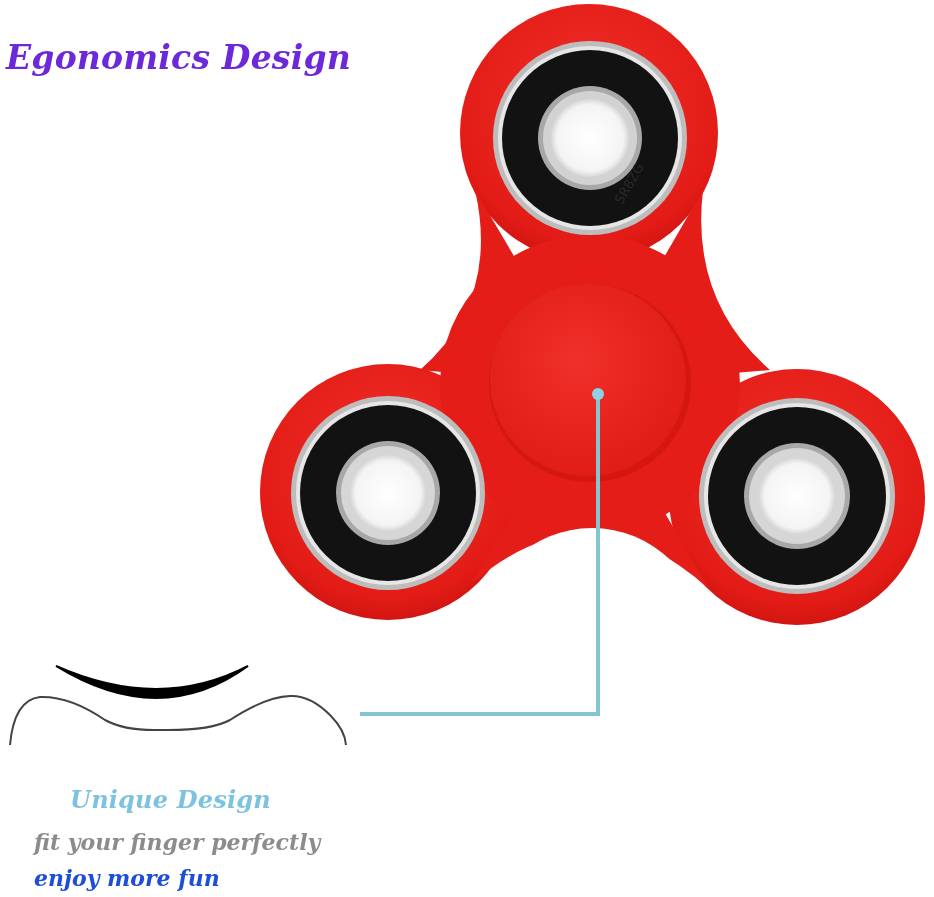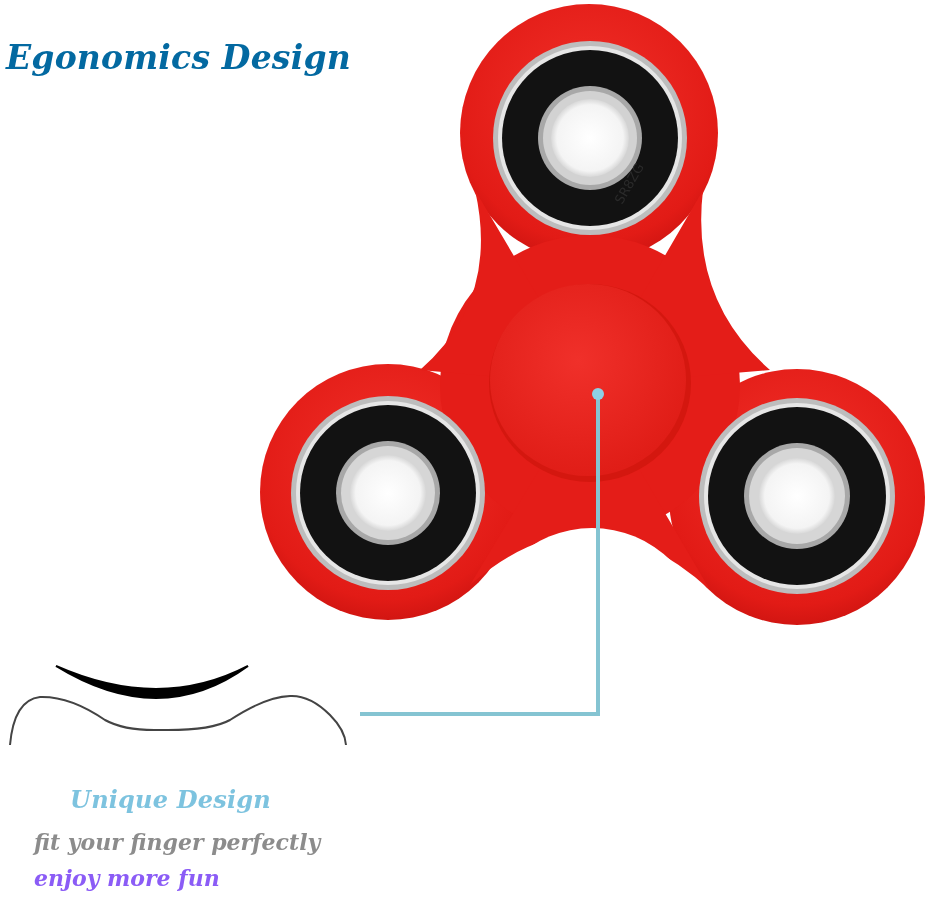--- a/index.html
+++ b/index.html
@@ -101,19 +101,19 @@
     <polyline points="598,394 598,714 360,714" fill="none" stroke="#85c4d2" stroke-width="4"></polyline>
     <circle cx="598" cy="394" r="6" fill="#8ed0e4"></circle>
   </g>
 
   <g>
     <path d="M 56 666 Q 160 730 248 666 Q 160 712 56 666 Z" fill="#000000" stroke="#000000" stroke-width="2"></path>
     <path d="M 10 745 Q 14 700 40 697 Q 70 696 105 720 Q 125 731 160 730 Q 210 731 230 720 Q 265 697 290 696 Q 310 695 330 715 Q 345 730 346 745" fill="none" stroke="#444444" stroke-width="2"></path>
   </g>
 </svg>
 
-<div class="title title-top" style="color:#0369a1;">Egonomics Design</div>
+<div class="title title-top" style="color:#6d28d9;">Egonomics Design</div>
 
 <div class="title title-unique" style="color:#7dc3df;">Unique Design</div>
 
 <div class="sub sub-1" style="color:#8c8c8c;">fit your finger perfectly</div>
 
-<div class="sub sub-2" style="color:#8b5cf6;">enjoy more fun</div>
+<div class="sub sub-2" style="color:#1d4ed8;">enjoy more fun</div>
 
 </body></html>

